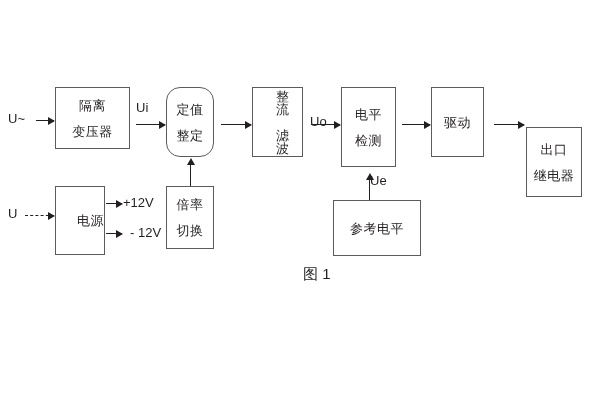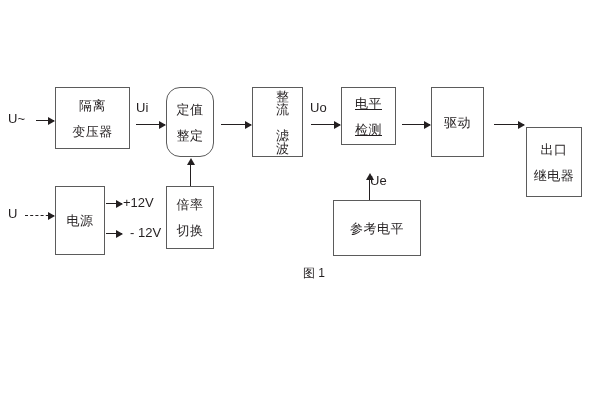--- a/index.html
+++ b/index.html
@@ -33,21 +33,21 @@
   
   .lbl{
     position:absolute;
     font-size:13px;
     line-height:1;
     white-space:nowrap;
     color:#231f20;
   }
   .cap{
     position:absolute;
-    font-size:12px;
+    font-size:15px;
     white-space:nowrap;
     color:#231f20;
   }
 
   
   .harrow{
     position:absolute;
     height:1px;
     background:#231f20;
   }
@@ -102,45 +102,45 @@
     <span class="ln">整定</span>
   </div>
 
   <div class="harrow" style="left:221px;top:124px;width:30px;"></div>
 
   <div class="blk two" style="left:252px;top:87px;width:51px;height:70px;padding-left:23px;">
     <span class="ln">整流</span>
     <span class="ln">滤波</span>
   </div>
 
-  <div class="lbl" style="left:310px;top:101px;">Uo</div>
+  <div class="lbl" style="left:310px;top:115px;">Uo</div>
   <div class="harrow" style="left:311px;top:124px;width:29px;"></div>
 
-  <div class="blk two" style="left:341px;top:87px;width:55px;height:58px;text-decoration:underline;">
+  <div class="blk two" style="left:341px;top:87px;width:55px;height:80px;">
     <span class="ln">电平</span>
     <span class="ln">检测</span>
   </div>
 
   <div class="harrow" style="left:402px;top:124px;width:28px;"></div>
 
   <div class="blk" style="left:431px;top:87px;width:53px;height:70px;">
     <span class="ln">驱动</span>
   </div>
 
   <div class="harrow" style="left:494px;top:124px;width:30px;"></div>
 
   <div class="blk two" style="left:526px;top:87px;width:56px;height:70px;margin-top:40px;">
     <span class="ln">出口</span>
     <span class="ln">继电器</span>
   </div>
 
   <div class="lbl" style="left:8px;top:207px;">U</div>
   <div class="harrow dashed" style="left:25px;top:215px;width:29px;"></div>
 
-  <div class="blk" style="left:55px;top:186px;width:50px;height:69px;">
+  <div class="blk" style="left:55px;top:186px;width:50px;height:69px;align-items:flex-end;">
     <span class="ln">电源</span>
   </div>
 
   <div class="harrow" style="left:106px;top:203px;width:16px;"></div>
   <div class="lbl" style="left:123px;top:196px;">+12V</div>
 
   <div class="harrow" style="left:106px;top:233px;width:16px;"></div>
   <div class="lbl" style="left:130px;top:226px;">- 12V</div>
 
   <div class="varrow" style="left:190px;top:165px;height:21px;"></div>

